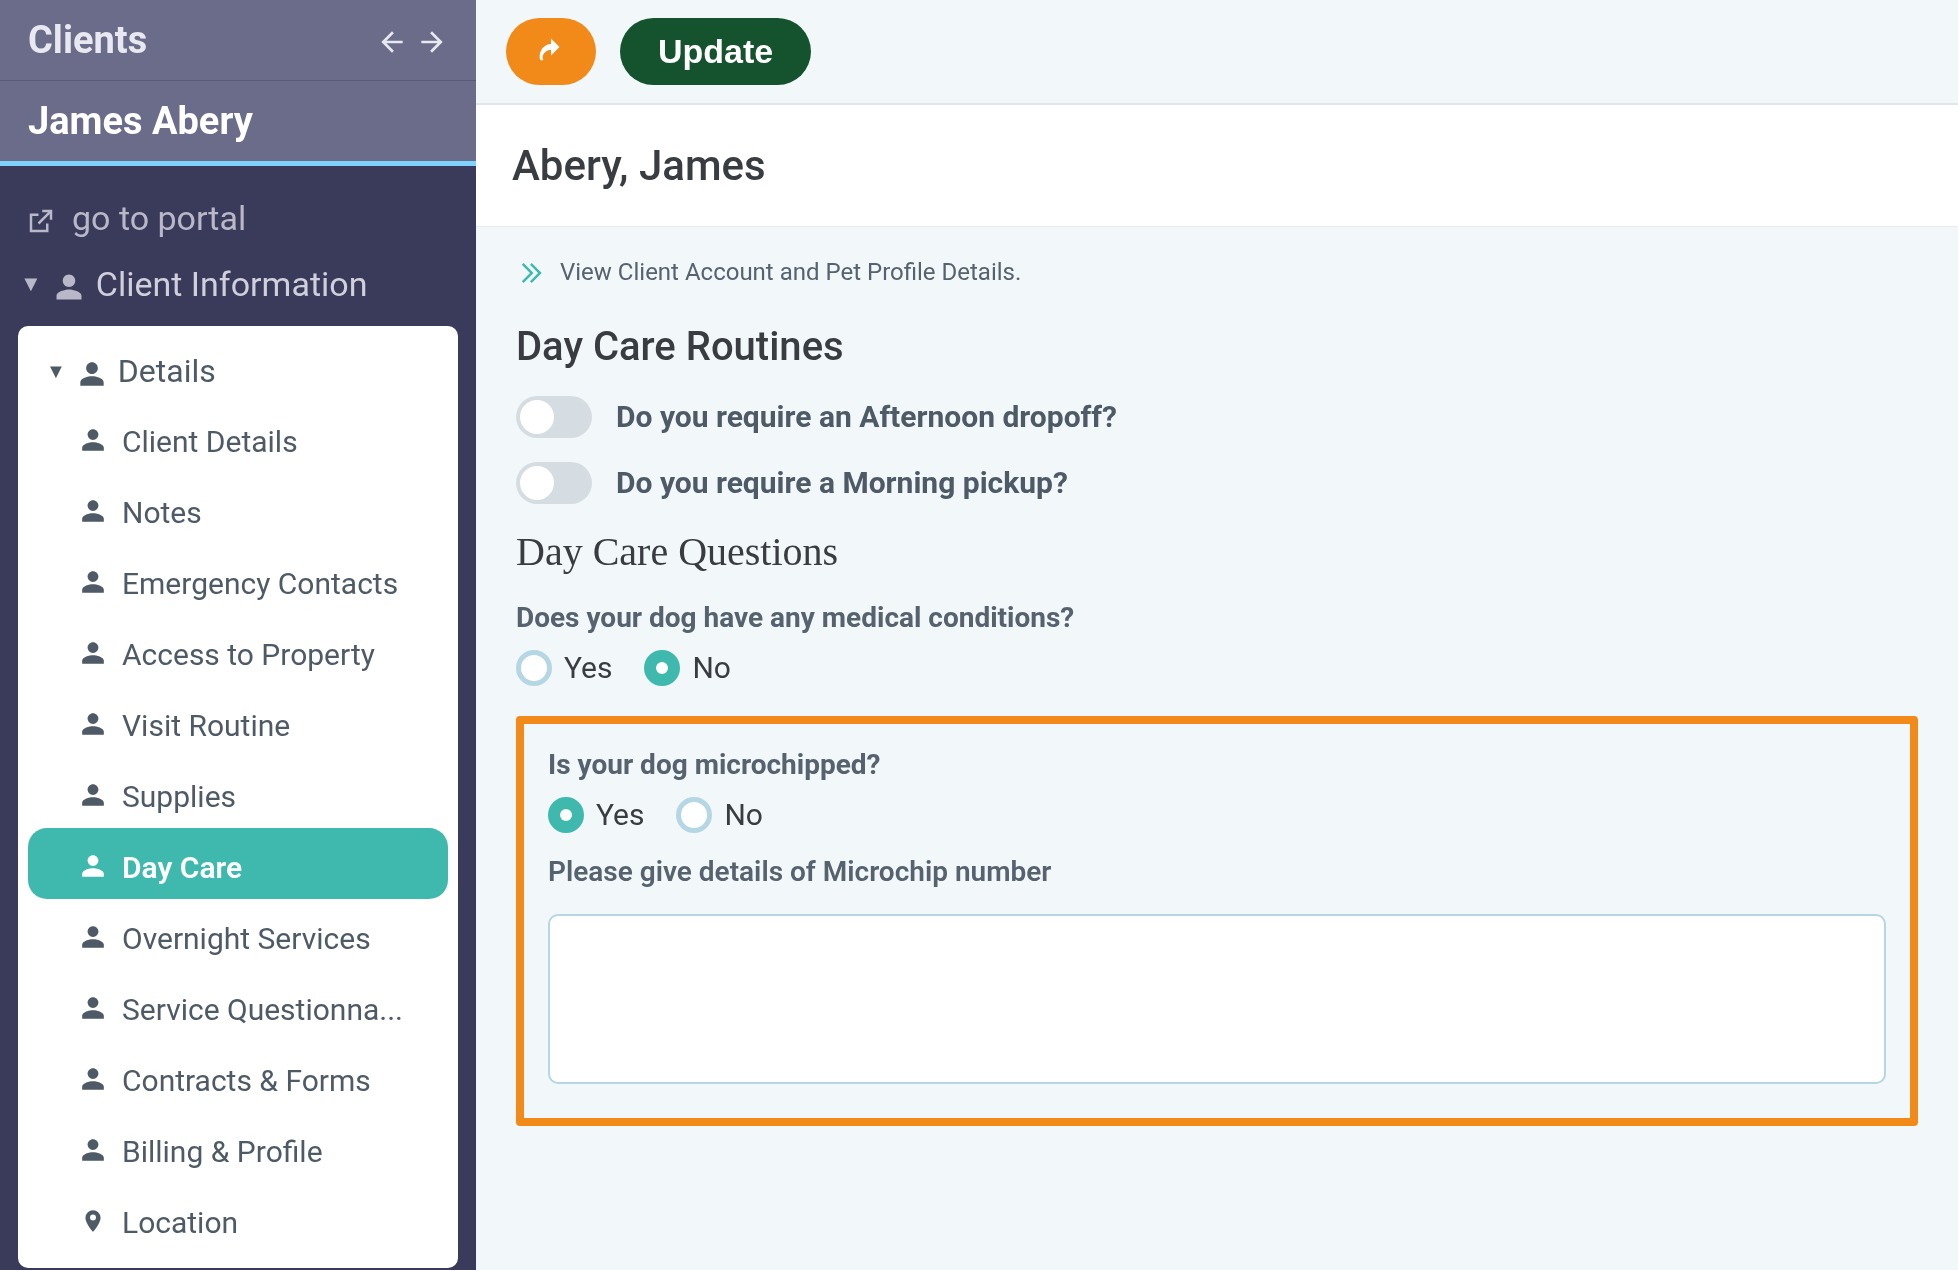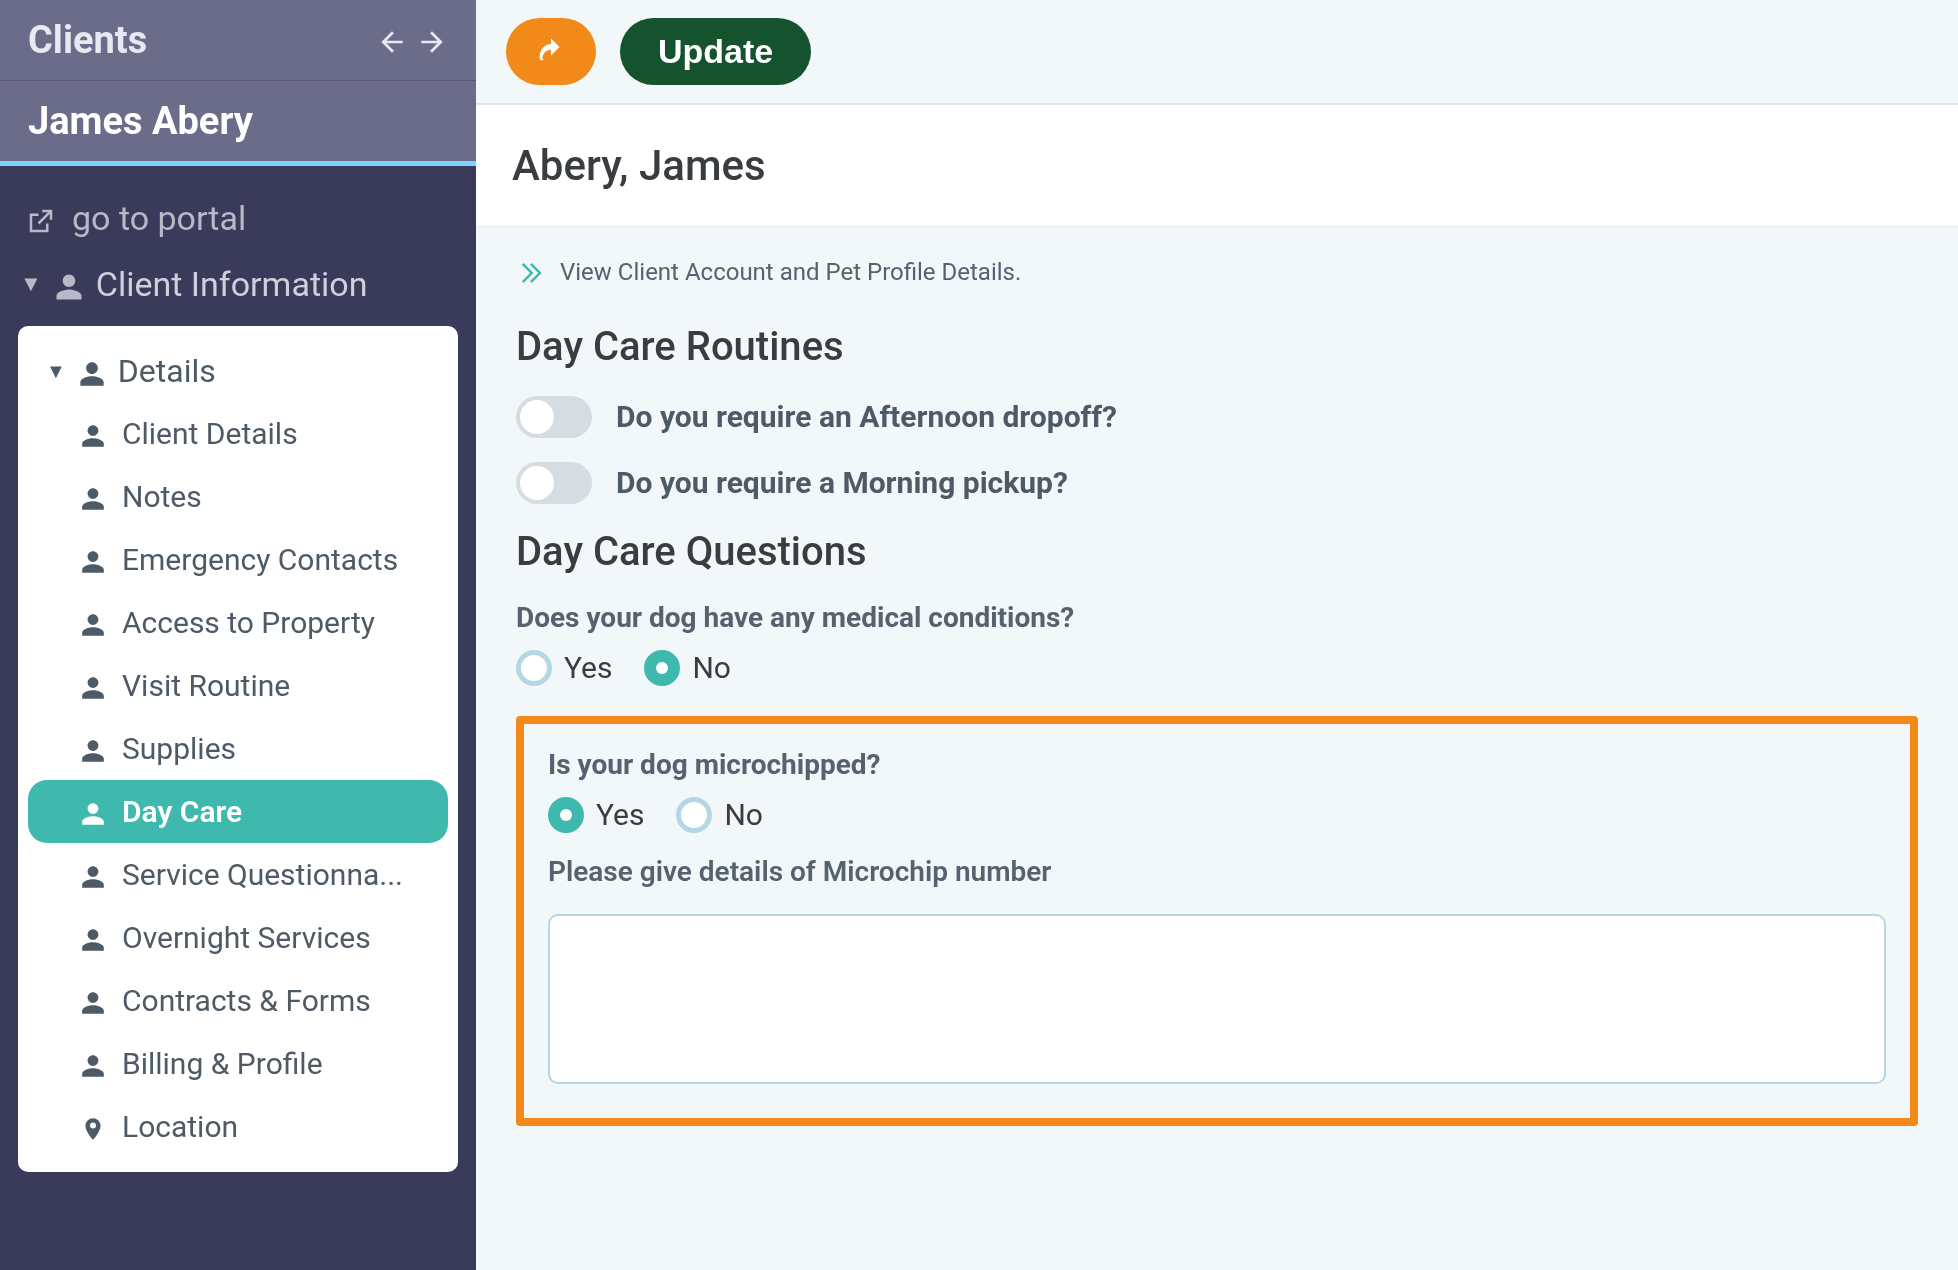--- a/index.html
+++ b/index.html
@@ -111,21 +111,21 @@
     overflow: hidden;
     text-overflow: ellipsis;
   }
   .nav-item.active {
     background: #3fb9ad;
     color: #ffffff;
     font-weight: 600;
     border-radius: 19px;
   }
   .nav-item .item-icon { flex-shrink: 0; }
-  .nav-item .item-label { overflow: hidden; text-overflow: ellipsis; }
+  .nav-item .item-label { overflow: hidden; text-overflow: ellipsis; margin-top: 8px; }
   .main {
     flex: 1;
     display: flex;
     flex-direction: column;
     background: #f2f7fa;
   }
   .toolbar {
     display: flex;
     align-items: center;
     gap: 24px;
@@ -364,27 +364,27 @@
       <div class="nav-item active">
         <span class="item-icon"><svg width="26" height="26" viewBox="0 0 24 24" fill="currentColor">
               <path d="M12 12c2.7 0 5-2.3 5-5s-2.3-5-5-5-5 2.3-5 5 2.3 5 5 5zm0 2c-3.3 0-10 1.7-10 5v3h20v-3c0-3.3-6.7-5-10-5z"></path>
             </svg></span>
         <span class="item-label">Day Care</span>
       </div>
       <div class="nav-item">
         <span class="item-icon"><svg width="26" height="26" viewBox="0 0 24 24" fill="currentColor">
               <path d="M12 12c2.7 0 5-2.3 5-5s-2.3-5-5-5-5 2.3-5 5 2.3 5 5 5zm0 2c-3.3 0-10 1.7-10 5v3h20v-3c0-3.3-6.7-5-10-5z"></path>
             </svg></span>
+        <span class="item-label">Overnight Services</span>
+      </div>
+      <div class="nav-item">
+        <span class="item-icon"><svg width="26" height="26" viewBox="0 0 24 24" fill="currentColor">
+              <path d="M12 12c2.7 0 5-2.3 5-5s-2.3-5-5-5-5 2.3-5 5 2.3 5 5 5zm0 2c-3.3 0-10 1.7-10 5v3h20v-3c0-3.3-6.7-5-10-5z"></path>
+            </svg></span>
         <span class="item-label">Service Questionna...</span>
-      </div>
-      <div class="nav-item">
-        <span class="item-icon"><svg width="26" height="26" viewBox="0 0 24 24" fill="currentColor">
-              <path d="M12 12c2.7 0 5-2.3 5-5s-2.3-5-5-5-5 2.3-5 5 2.3 5 5 5zm0 2c-3.3 0-10 1.7-10 5v3h20v-3c0-3.3-6.7-5-10-5z"></path>
-            </svg></span>
-        <span class="item-label">Overnight Services</span>
       </div>
       <div class="nav-item">
         <span class="item-icon"><svg width="26" height="26" viewBox="0 0 24 24" fill="currentColor">
               <path d="M12 12c2.7 0 5-2.3 5-5s-2.3-5-5-5-5 2.3-5 5 2.3 5 5 5zm0 2c-3.3 0-10 1.7-10 5v3h20v-3c0-3.3-6.7-5-10-5z"></path>
             </svg></span>
         <span class="item-label">Contracts &amp; Forms</span>
       </div>
       <div class="nav-item">
         <span class="item-icon"><svg width="26" height="26" viewBox="0 0 24 24" fill="currentColor">
               <path d="M12 12c2.7 0 5-2.3 5-5s-2.3-5-5-5-5 2.3-5 5 2.3 5 5 5zm0 2c-3.3 0-10 1.7-10 5v3h20v-3c0-3.3-6.7-5-10-5z"></path>
@@ -431,21 +431,21 @@
 
     <div class="toggle-row">
       <span class="toggle"></span>
       <span class="toggle-label">Do you require an Afternoon dropoff?</span>
     </div>
     <div class="toggle-row">
       <span class="toggle"></span>
       <span class="toggle-label">Do you require a Morning pickup?</span>
     </div>
 
-    <h2 class="section-title" style="margin-top:20px;">Day Care Questions</h2>
+    <h2 class="section-title" style="margin-top:20px;font-family:Liberation Serif, serif;">Day Care Questions</h2>
 
     <div class="question-block">
       <div class="question-label">Does your dog have any medical conditions?</div>
       <div class="radio-row">
         <div class="radio-option">
           <span class="radio-circle"></span>
           <span class="radio-label">Yes</span>
         </div>
         <div class="radio-option">
           <span class="radio-circle selected"></span>

